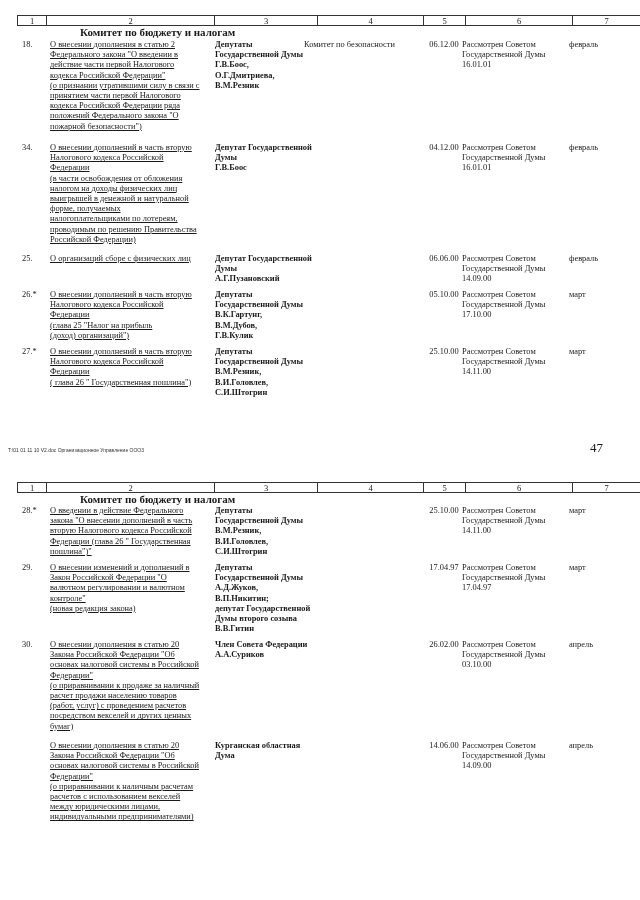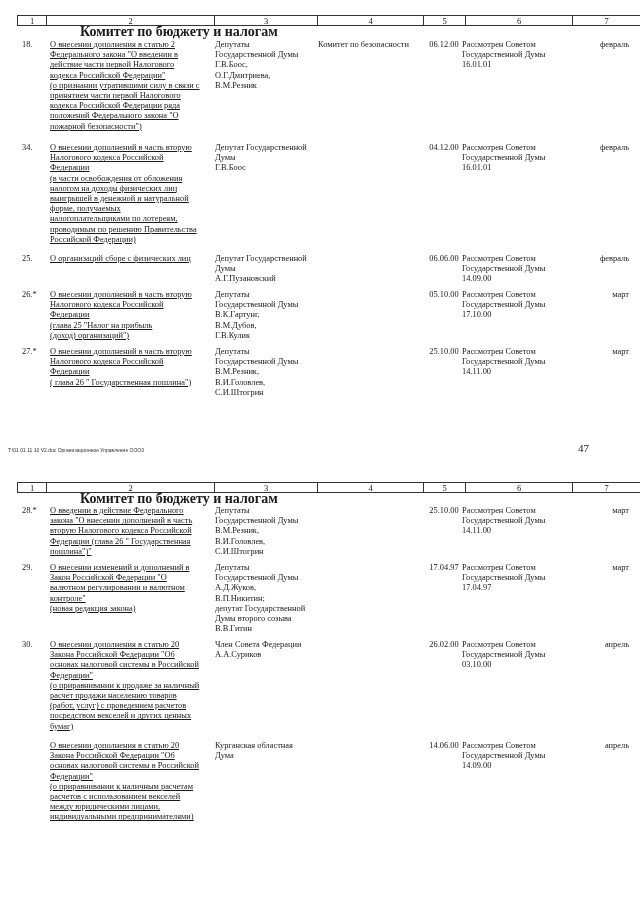--- a/index.html
+++ b/index.html
@@ -17,41 +17,41 @@
     .page2 .hdr { top: 6px; }
     .hdr .c {
       border: 1px solid #333; border-left: none; height: 11px;
       text-align: center; font-size: 8.5px; line-height: 11px; box-sizing: border-box;
     }
     .hdr .c:first-child { border-left: 1px solid #333; }
     .w1 { width: 30px; } .w2 { width: 168px; } .w3 { width: 103px; }
     .w4 { width: 106px; } .w5 { width: 42px; } .w6 { width: 107px; } .w7 { width: 68px; }
 
     .section-title {
-      position: absolute; left: 80px; font-weight: bold; font-size: 14px;
+      position: absolute; left: 80px; font-weight: bold; font-size: 11px;
     }
     .page1 .section-title { top: 27px; }
     .page2 .section-title { top: 18px; }
 
     .row { position: absolute; left: 0; width: 640px; }
     .cell { position: absolute; top: 0; white-space: pre-line; }
     .col1 { left: 22px; width: 28px; }
     .col2 { left: 50px; width: 165px; text-decoration: underline; }
-    .col3 { left: 215px; width: 102px; }
-    .col4 { left: 318px; width: 104px; }
+    .col3 { left: 215px; width: 102px; font-weight: bold; }
+    .col4 { left: 304px; width: 104px; }
     .col5 { left: 424px; width: 40px; text-align: center; }
     .col6 { left: 462px; width: 104px; }
-    .col7 { left: 569px; width: 60px; text-align: right; }
+    .col7 { left: 569px; width: 60px; }
 
     .footer-file {
       position: absolute; left: 8px; top: 445px; font-family: "Liberation Sans", sans-serif;
       font-size: 5px; color: #333;
     }
     .page-number {
-      position: absolute; left: 578px; top: 443px; font-size: 11px; text-align: center;
+      position: absolute; left: 590px; top: 443px; font-size: 13px; text-align: center;
     }
   </style>
 </head>
 <body>
 
 <div class="page page1">
   <div class="hdr">
     <div class="c w1">1</div>
     <div class="c w2">2</div>
     <div class="c w3">3</div>

